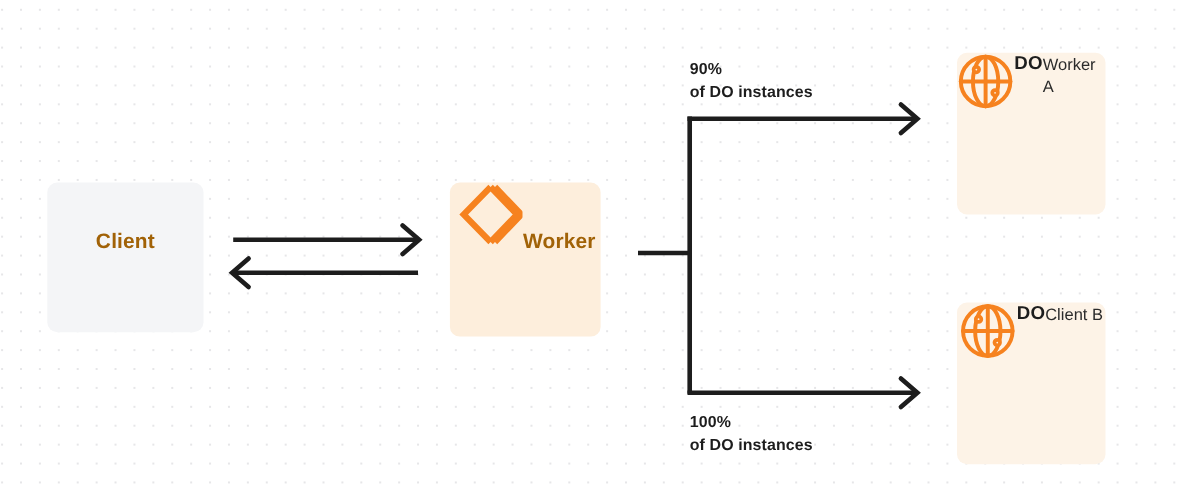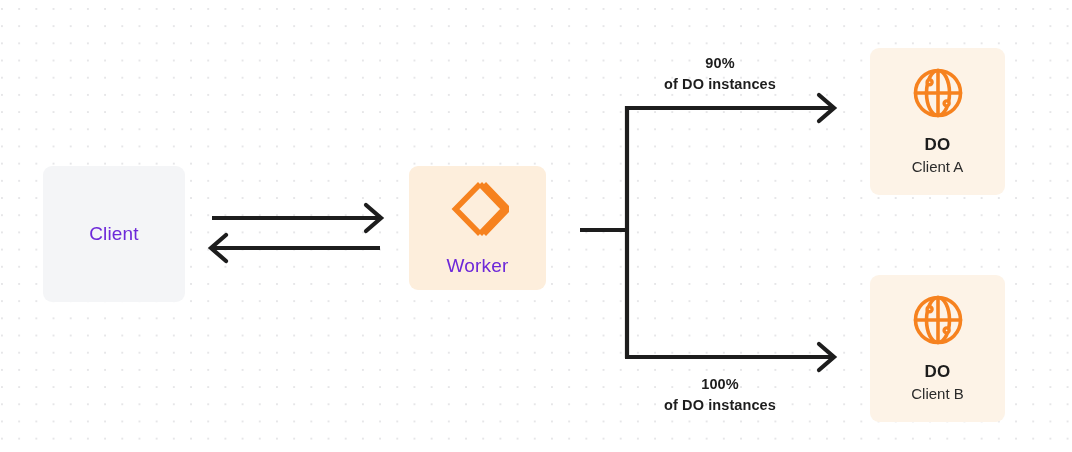--- a/index.html
+++ b/index.html
@@ -24,60 +24,60 @@
     background-position: 1px 8px;
     overflow: hidden;
   }
 
   
   .node {
     position: absolute;
     box-sizing: border-box;
     border-radius: 9px;
     display: flex;
-    flex-direction: column;
-    align-items: center;
+    flex-direction: row;
     justify-content: center;
   }
 
   .node-client {
     left: 43px;
     top: 166px;
     width: 142px;
     height: 136px;
     background-color: #f4f5f7;
   }
   .node-worker {
     left: 409px;
     top: 166px;
     width: 137px;
-    height: 124px;
+    height: 140px;
     background-color: #fdeedc;
   }
   .node-do-a {
     left: 870px;
     top: 48px;
     width: 135px;
     height: 147px;
     background-color: #fdf3e7;
   }
   .node-do-b {
     left: 870px;
     top: 275px;
     width: 135px;
     height: 147px;
     background-color: #fdf3e7;
   }
 
   .node-title {
     font-size: 19px;
-    font-weight: normal;
-    color: #6d28d9;
+    font-weight: bold;
+    color: #a16207;
     letter-spacing: 0.15px;
     line-height: 1.1;
+    margin-top: 44px;
   }
   .node-title-sm {
     font-size: 17px;
     font-weight: bold;
     color: #1d1d1d;
     letter-spacing: 0.2px;
     line-height: 1.15;
   }
   .node-sub {
     font-size: 15px;
@@ -100,21 +100,21 @@
     left: 0;
     top: 0;
     width: 1072px;
     height: 452px;
     pointer-events: none;
   }
 
   
   .edge-label {
     position: absolute;
-    text-align: center;
+    text-align: left;
     color: #1d1d1d;
     font-size: 14.5px;
     font-weight: bold;
     line-height: 1.45;
     letter-spacing: 0.1px;
     white-space: nowrap;
   }
   .edge-label-top {
     left: 627px;
     top: 53px;
@@ -196,21 +196,21 @@
           <line x1="3.5" y1="26" x2="48.5" y2="26"></line>
           <ellipse cx="26" cy="26" rx="11.5" ry="22.5"></ellipse>
         </g>
         <g fill="#fdf3e7" stroke="#f6821f" stroke-width="3.4">
           <circle cx="17.6" cy="15.2" r="2.5"></circle>
           <circle cx="34.6" cy="36.4" r="2.5"></circle>
         </g>
       </svg>
     </span>
     <span class="node-title-sm">DO</span>
-    <span class="node-sub">Client A</span>
+    <span class="node-sub">Worker A</span>
   </div>
 
   <div class="node node-do-b">
     <span class="do-icon">
       <svg width="52" height="52" viewBox="0 0 52 52" aria-hidden="true">
         <g fill="none" stroke="#f6821f" stroke-width="3.6" stroke-linecap="round">
           <circle cx="26" cy="26" r="22.5"></circle>
           <line x1="26" y1="3.5" x2="26" y2="48.5"></line>
           <line x1="3.5" y1="26" x2="48.5" y2="26"></line>
           <ellipse cx="26" cy="26" rx="11.5" ry="22.5"></ellipse>

